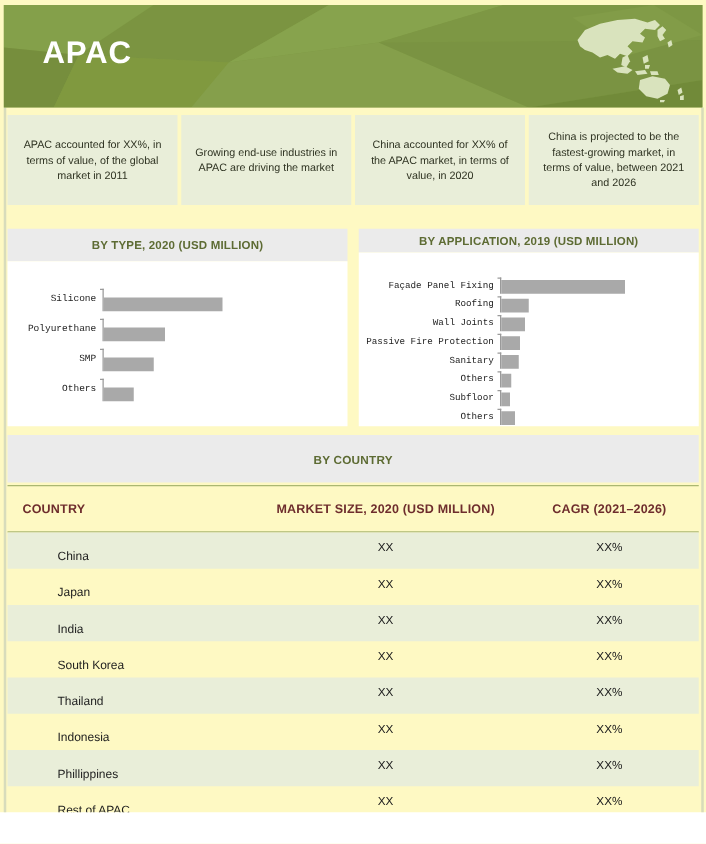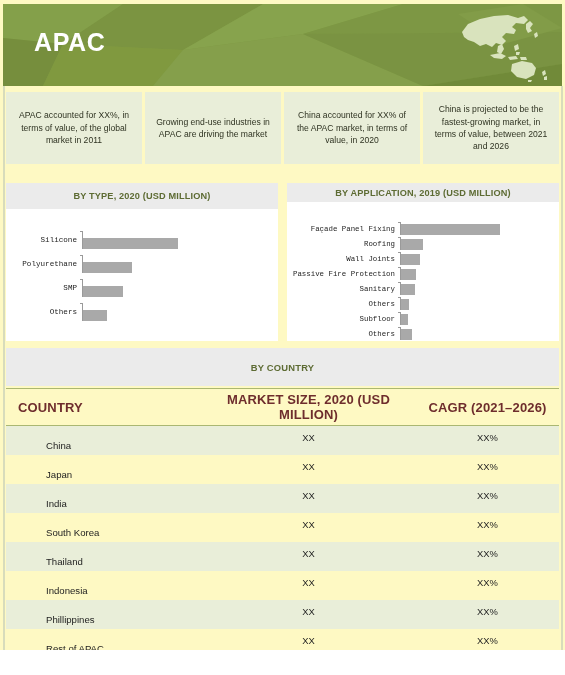--- a/index.html
+++ b/index.html
@@ -191,21 +191,21 @@
   }
   .thead {
     border-top: 1px solid #aab772;
     border-bottom: 1px solid #aab772;
     height: 36px;
     display: flex;
     align-items: center;
   }
   .th {
     color: #6e2d2d;
-    font-size: 13px;
+    font-size: 10px;
     font-weight: bold;
     letter-spacing: 0.15px;
   }
   .col-country { width: 195px; padding-left: 12px; box-sizing: border-box; }
   .col-size { width: 215px; text-align: center; }
   .col-cagr { flex: 1 1 auto; text-align: center; }
   .trow {
     height: 29px;
     display: flex;
     align-items: center;

